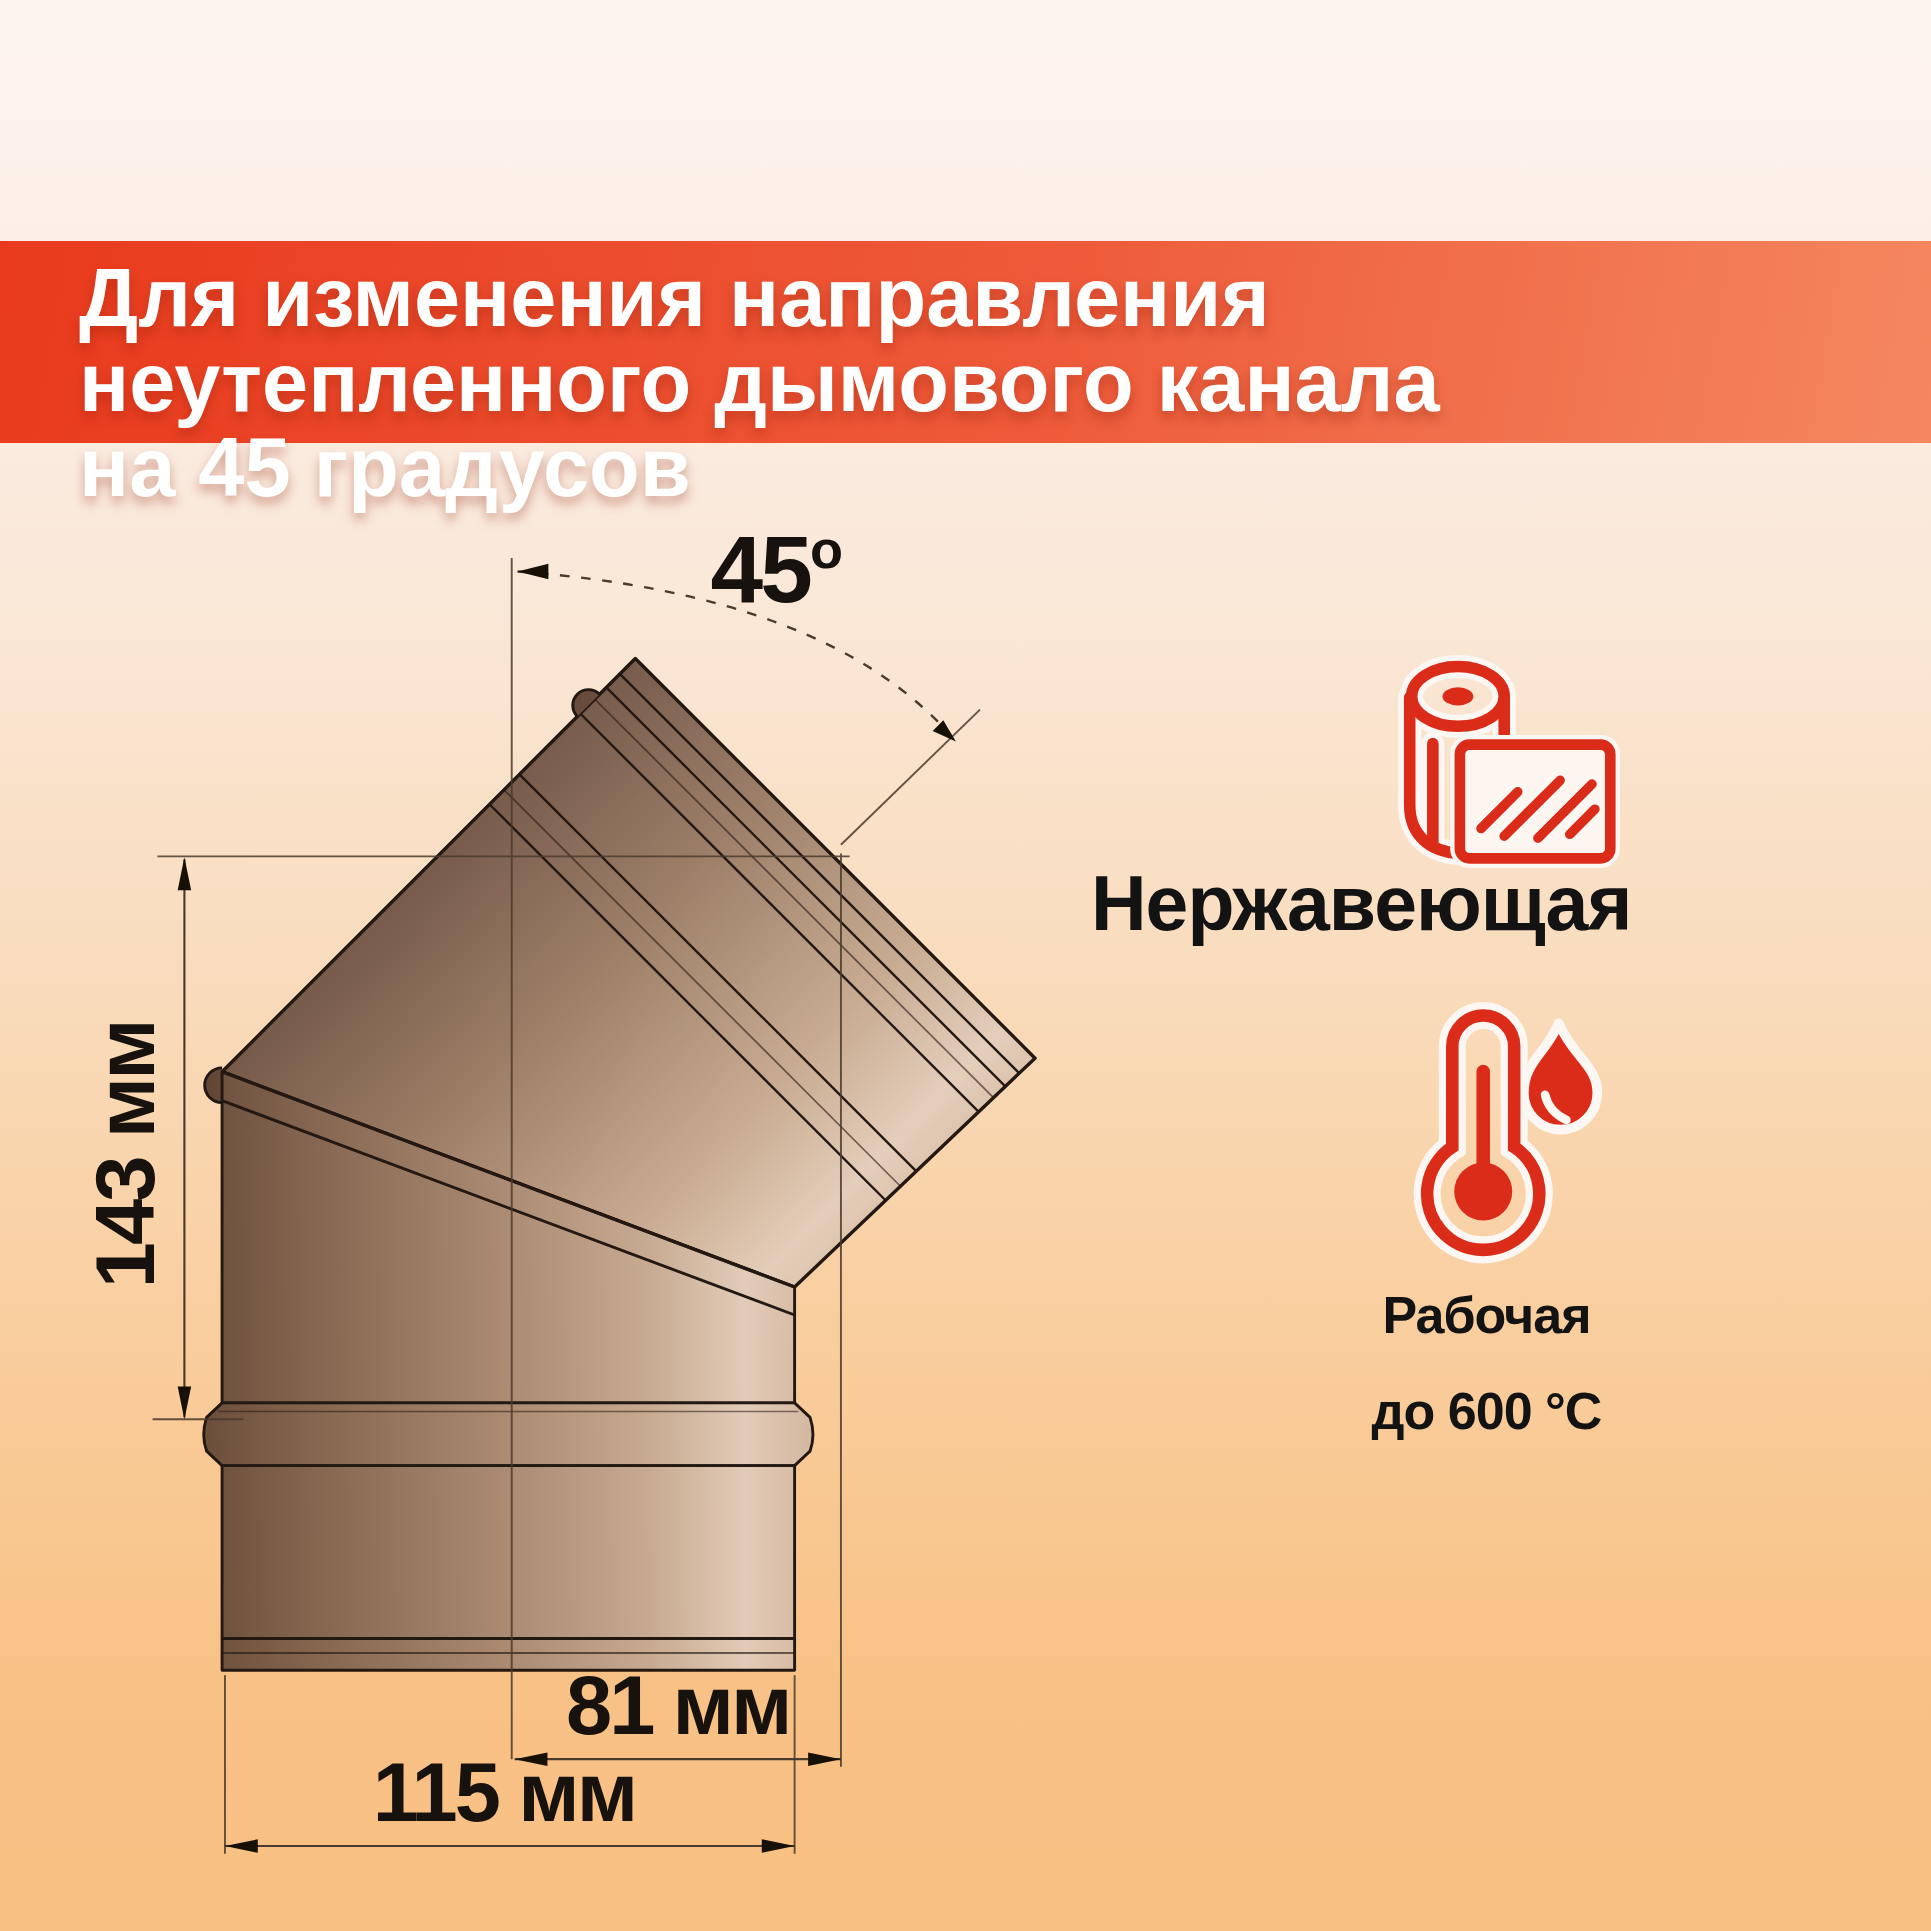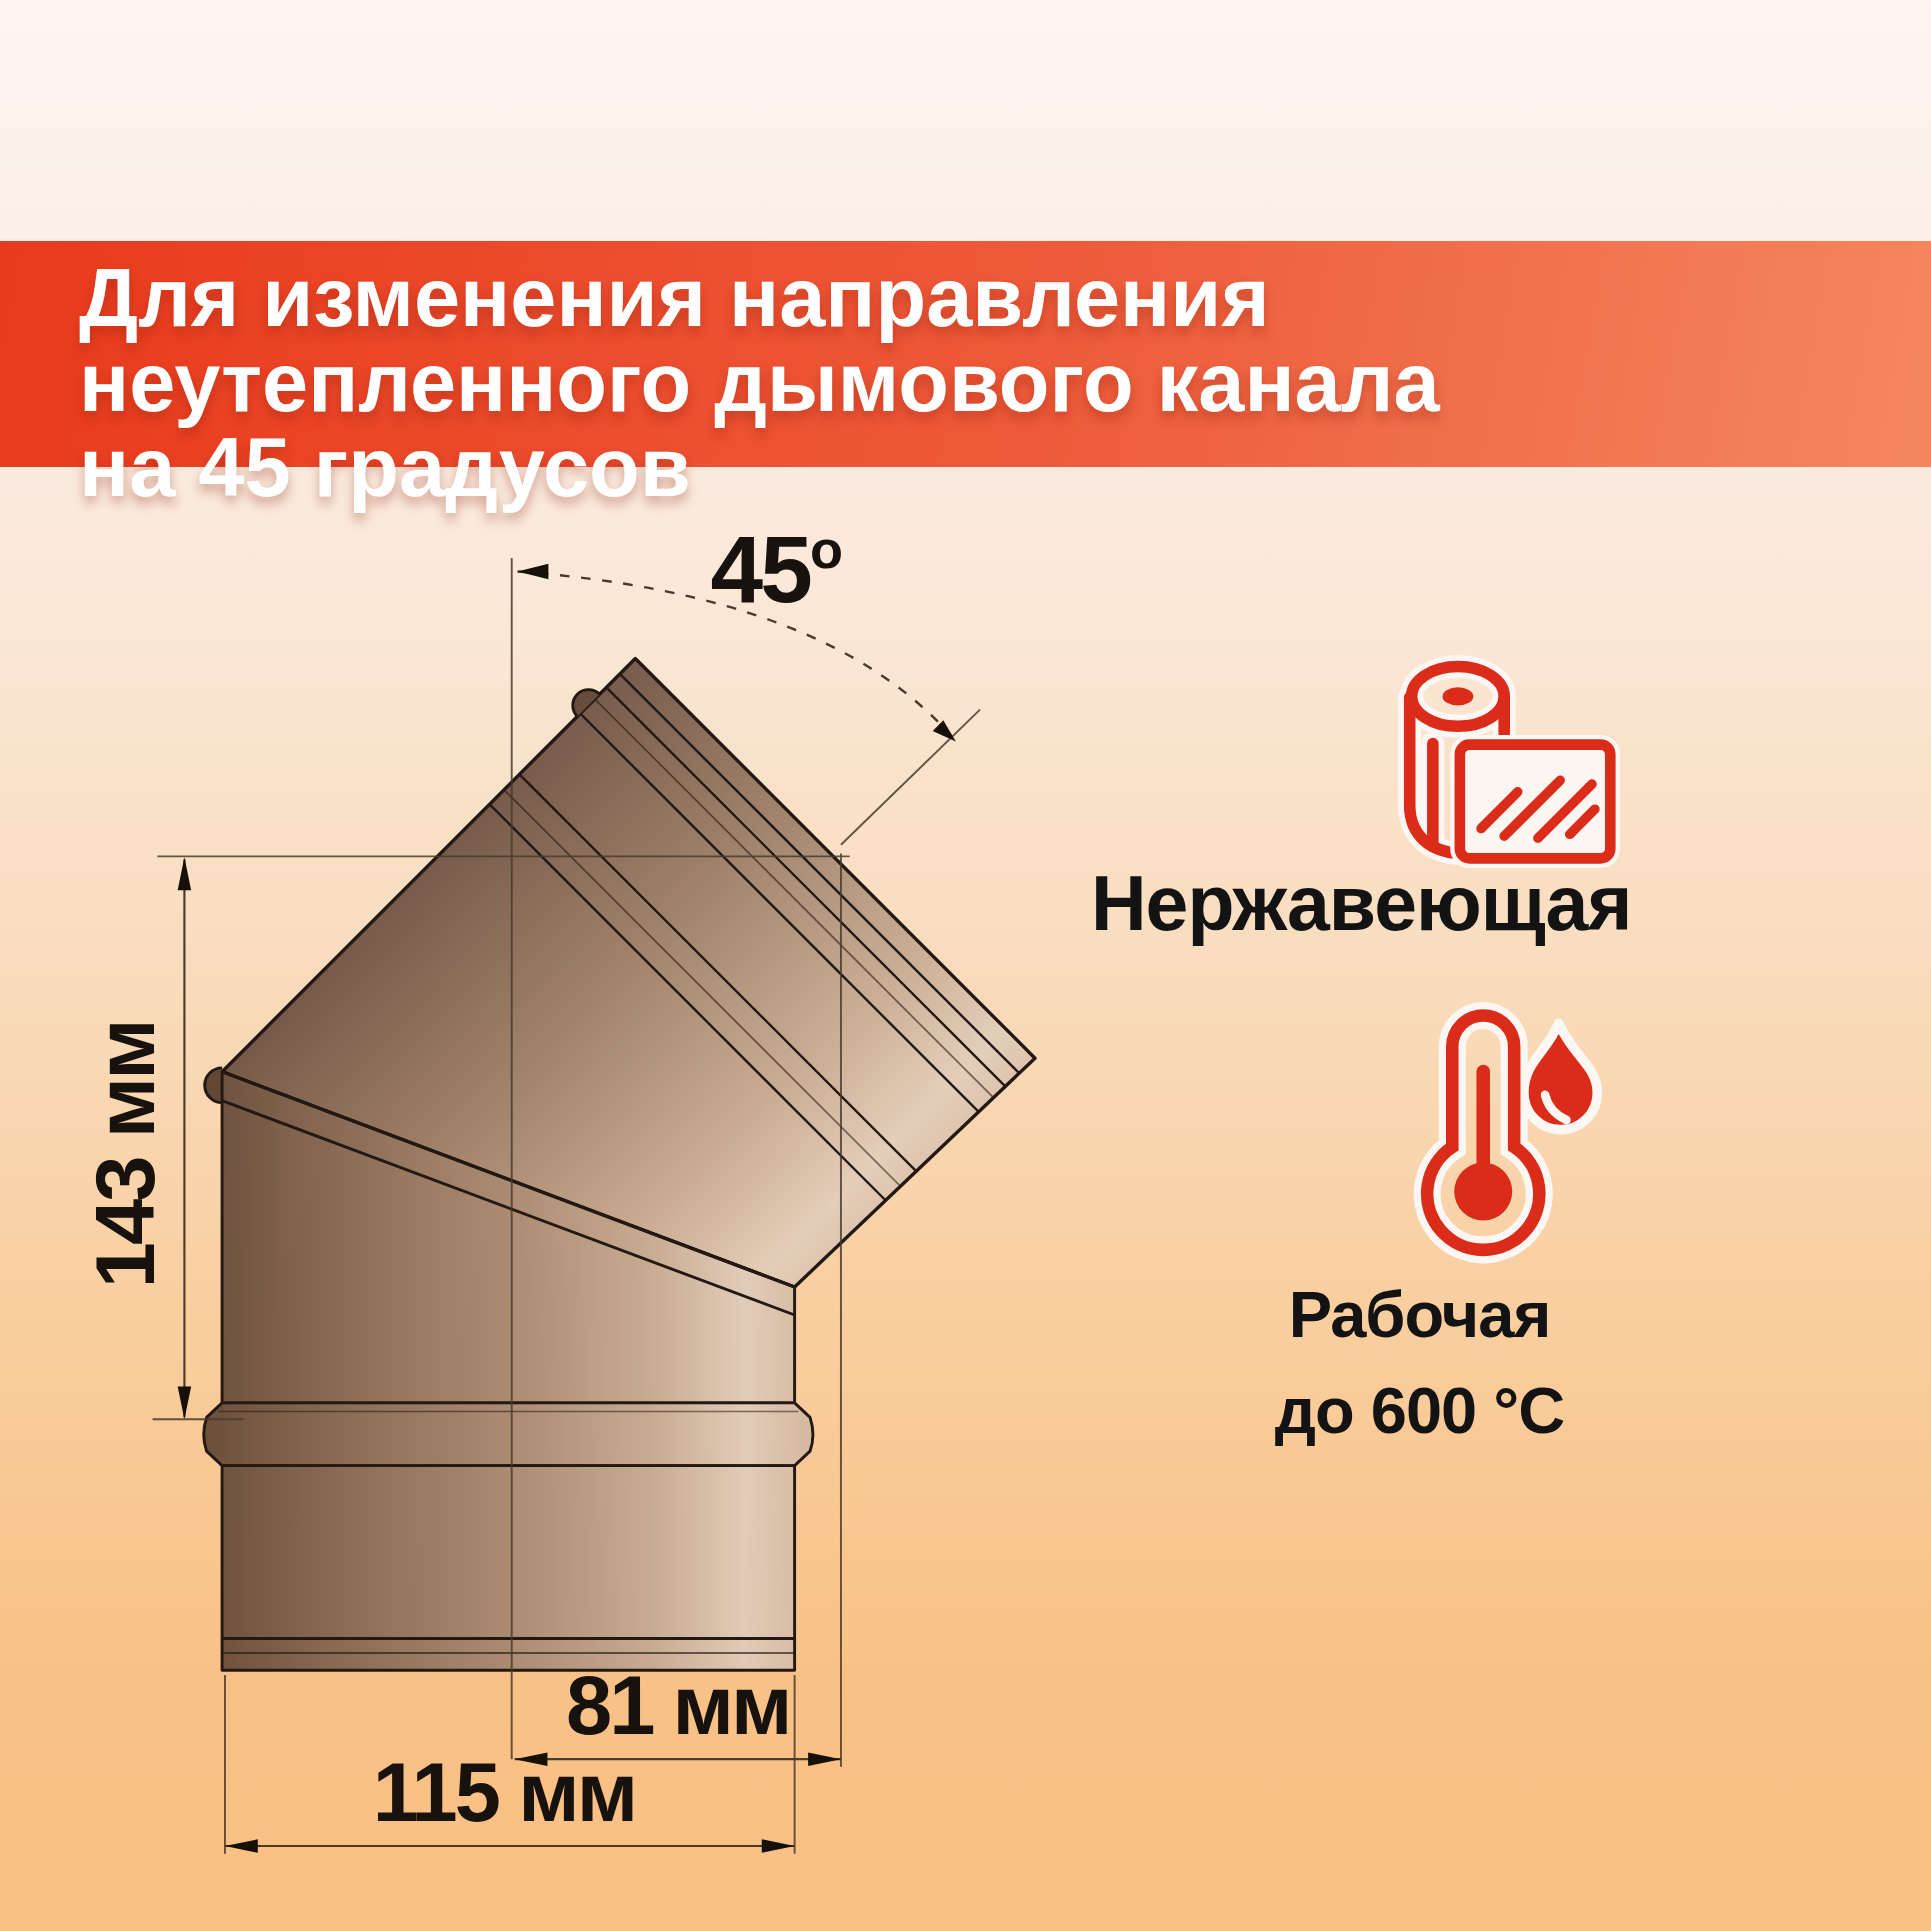--- a/index.html
+++ b/index.html
@@ -1,28 +1,28 @@
 <!DOCTYPE html>
 <html><head>
 <meta charset="utf-8">
 <style>
   html,body{margin:0;padding:0;}
   body{width:1931px;height:1931px;font-family:"Liberation Sans",sans-serif;}
   .page{position:relative;width:1931px;height:1931px;overflow:hidden;
     background:linear-gradient(180deg,#fdf4f0 0%,#fcefe8 12%,#fae9da 29%,#f9dcbd 50%,#f9cd9c 70%,#f8c185 88%,#f9c083 100%);}
   
-  .banner{position:absolute;left:0;top:241px;width:1931px;height:226px;
+  .banner{position:absolute;left:0;top:241px;width:1931px;height:202px;
     background:linear-gradient(100deg,#e93a1d 0%,#ee5b3a 55%,#f4875f 100%);
     color:#fff;font-weight:700;font-size:83px;line-height:85px;
     padding:13.5px 0 0 79px;box-sizing:border-box;
     text-shadow:0 6.8px 11.6px rgba(140,30,5,.35);}
   
   .diagram{position:absolute;left:0;top:0;}
   .f-steel-text{position:absolute;left:1091px;top:862px;width:763px;font-size:77px;line-height:83px;font-weight:700;color:#131313;text-align:left;letter-spacing:-1px;}
-  .f-temp-text{position:absolute;left:1038px;top:1267px;width:763px;font-size:65px;line-height:96px;font-weight:700;color:#131313;text-align:center;letter-spacing:-1px;}
+  .f-temp-text{position:absolute;left:1105px;top:1267px;width:763px;font-size:52px;line-height:96px;font-weight:700;color:#131313;text-align:center;letter-spacing:-1px;}
   .icon-steel{position:absolute;left:1398px;top:653px;}
   .icon-temp{position:absolute;left:1402px;top:1002px;}
   
   .card{position:absolute;left:999px;top:1624px;width:932px;height:307px;
     background:linear-gradient(180deg,#f0831f 0%,#ee7b17 100%);
     border-top:13.5px solid #fdf8f4;border-left:13.5px solid #fdf8f4;
     border-top-left-radius:183px;box-sizing:border-box;
     box-shadow:-9.7px -9.7px 29px rgba(150,70,5,.22);
     color:#fff;font-weight:700;font-size:75px;line-height:87px;text-align:center;
     padding-top:41px;}

